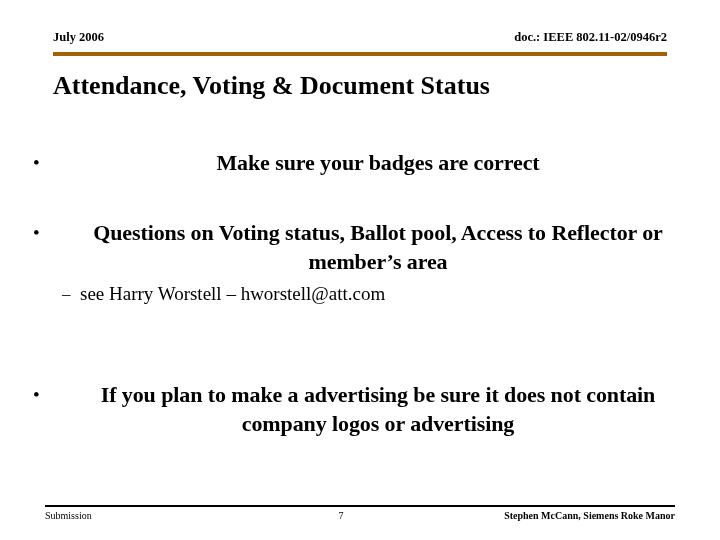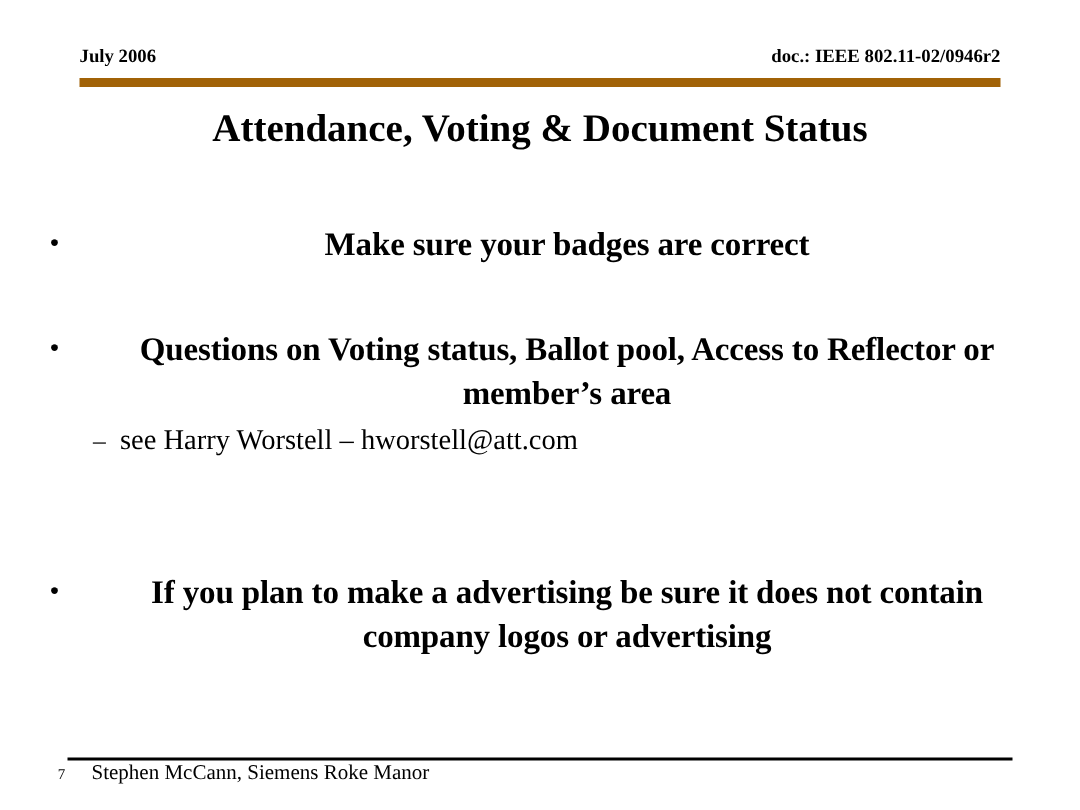--- a/index.html
+++ b/index.html
@@ -20,38 +20,38 @@
   
   .slide-header {
     position: absolute;
     left: 53px;
     top: 30px;
     width: 614px;
     height: 20px;
     display: flex;
     align-items: flex-start;
     justify-content: space-between;
-    border-bottom: 6px solid #a16207;
+    border-bottom: 4px solid #a16207;
     padding-bottom: 2px;
   }
   .header-date,
   .header-doc {
     font-size: 12.5px;
     font-weight: bold;
     line-height: 15px;
     white-space: nowrap;
   }
 
   
   .slide-title {
     position: absolute;
     left: 53px;
     top: 70px;
     width: 614px;
-    text-align: center;
+    text-align: left;
     font-size: 26px;
     font-weight: bold;
     line-height: 32px;
     white-space: nowrap;
   }
 
   
   .body-area {
     position: absolute;
     left: 30px;
@@ -131,23 +131,25 @@
   }
   .footer-center {
     flex: 0 0 40px;
     font-size: 10px;
     line-height: 13px;
     text-align: center;
     margin-left: -24px;
   }
   .footer-right {
     flex: 1 1 auto;
-    font-size: 14px;
+    font-size: 10px;
     line-height: 13px;
+    text-align: right;
     white-space: nowrap;
+    font-weight: bold;
   }
 </style>
 </head>
 <body>
 
 <div class="slide">
 
   <div class="slide-header">
     <span class="header-date">July 2006</span>
     <span class="header-doc">doc.: IEEE 802.11-02/0946r2</span>
@@ -178,17 +180,18 @@
     <div class="bullet-block b3">
       <div class="bullet-row">
         <span class="bullet-marker">•</span>
         <span class="bullet-text">If you plan to make a advertising be sure it does not contain company logos or advertising</span>
       </div>
     </div>
 
   </div>
 
   <div class="slide-footer">
+    <span class="footer-left">Submission</span>
     <span class="footer-center">7</span>
     <span class="footer-right">Stephen McCann, Siemens Roke Manor</span>
   </div>
 
 </div>
 
 </body></html>

